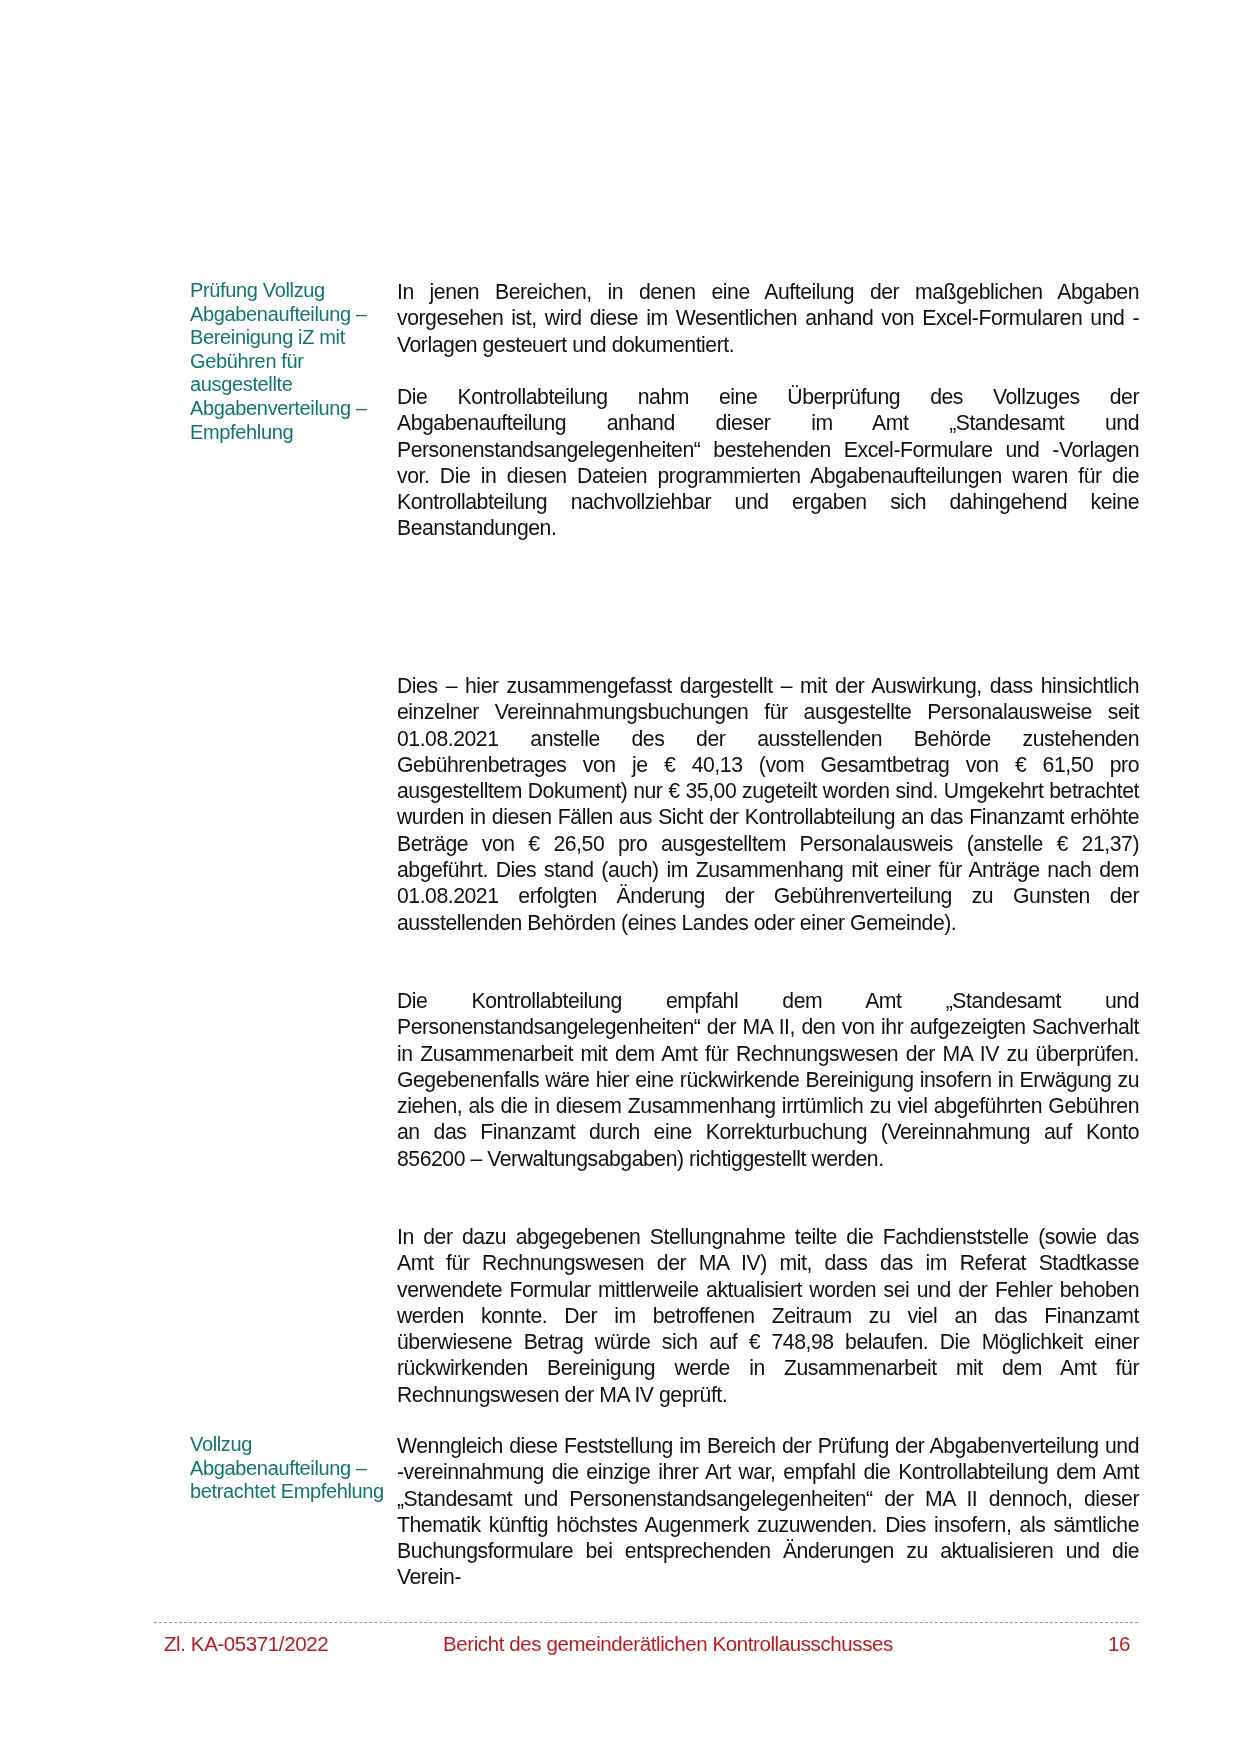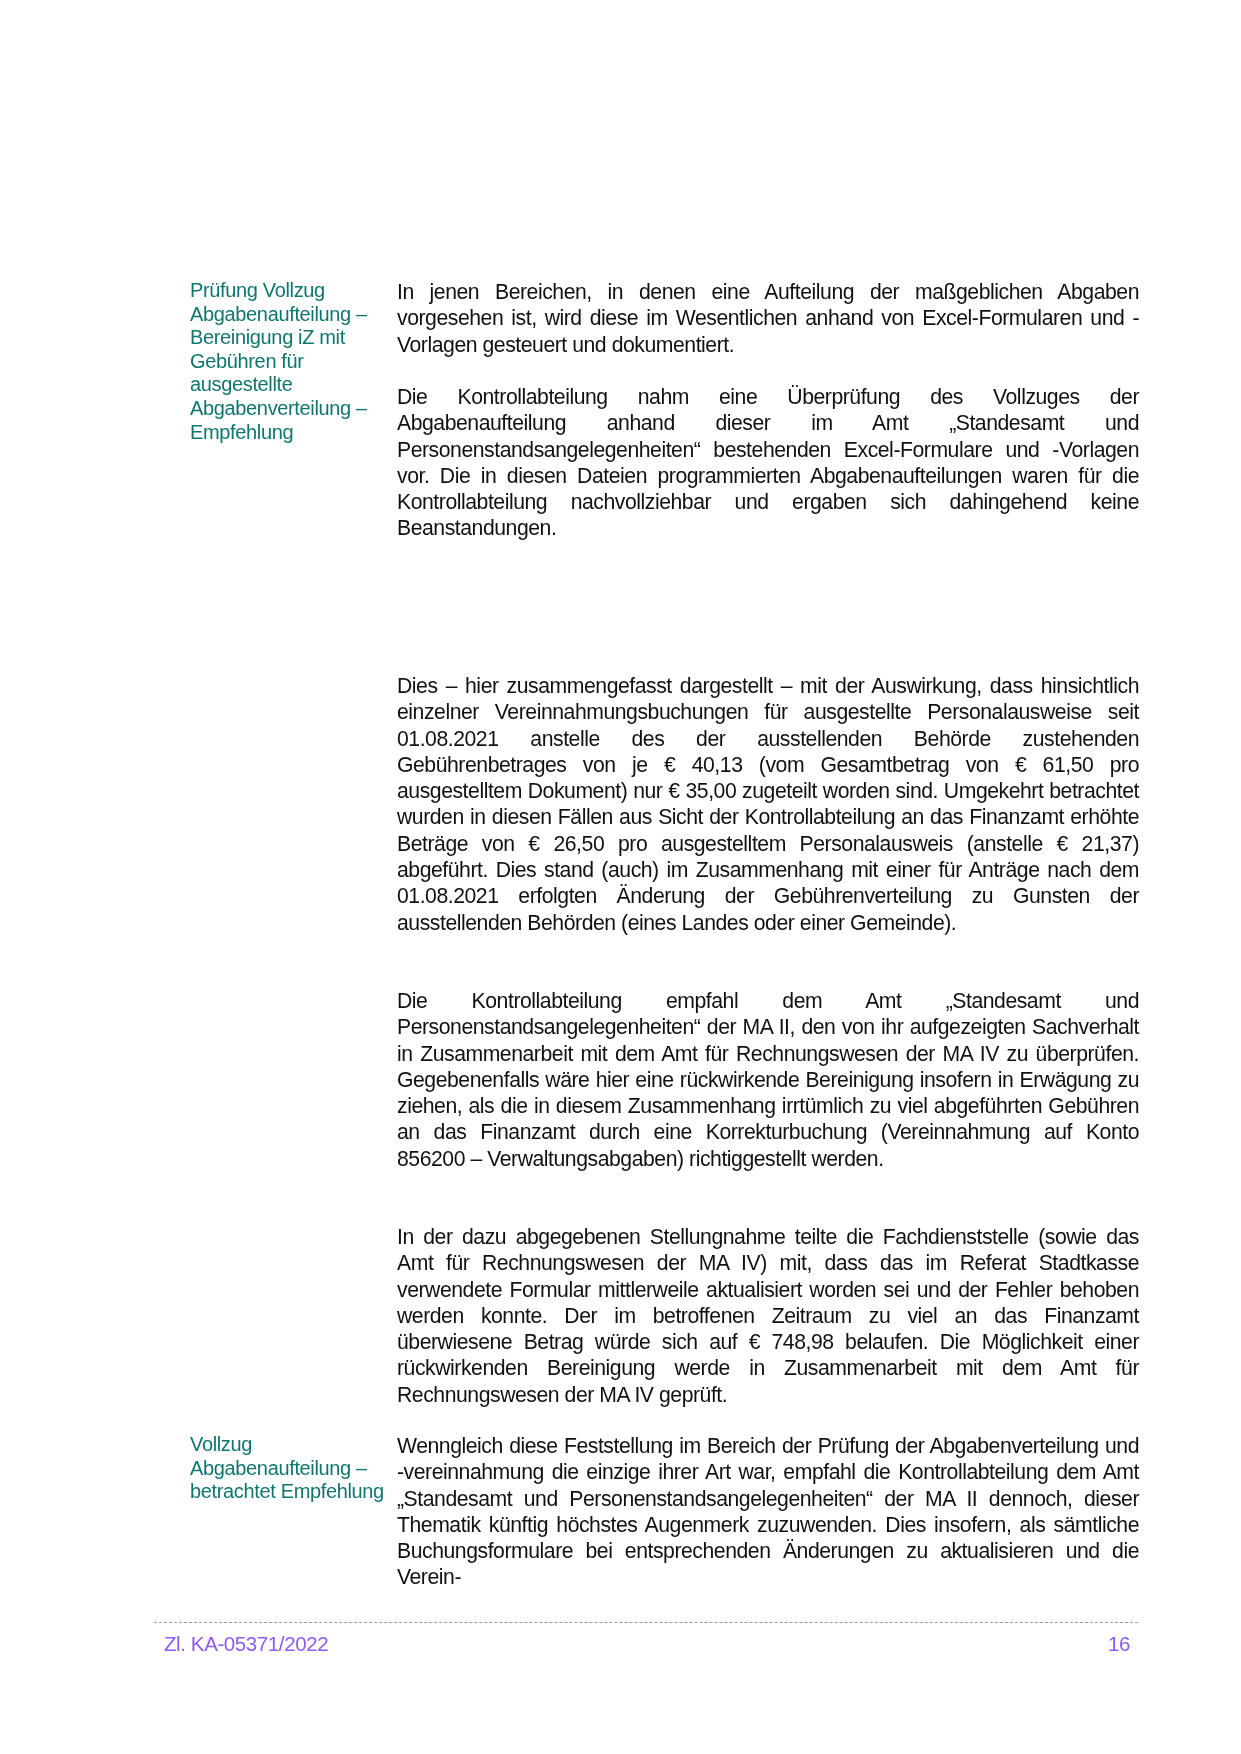--- a/index.html
+++ b/index.html
@@ -53,21 +53,21 @@
       top: 1622px;
       width: 984px;
       height: 0;
       border-top: 1.5px dashed #9a9a9a;
     }
     .footer {
       position: absolute;
       top: 1632px;
       font-size: 20.5px;
       line-height: 24px;
-      color: #8b5cf6;
+      color: #b91c1c;
       letter-spacing: -0.4px;
       white-space: nowrap;
     }
     .footer-left { left: 164px; }
     .footer-center { left: 443px; }
     .footer-right { left: 1108px; }
   </style>
 </head>
 <body>
 
@@ -110,15 +110,16 @@
     <span>Abgabenaufteilung –</span>
     <span>betrachtet Empfehlung</span>
   </div>
 
   <div class="body-col" style="top:1433px;">
     <p>Wenngleich diese Feststellung im Bereich der Prüfung der Abgabenverteilung und -vereinnahmung die einzige ihrer Art war, empfahl die Kontrollabteilung dem Amt „Standesamt und Personenstands­angelegenheiten“ der MA II dennoch, dieser Thematik künftig höchstes Augenmerk zuzuwenden. Dies insofern, als sämtliche Buchungsformulare bei entsprechenden Änderungen zu aktualisieren und die Verein-</p>
   </div>
 
   <div class="footer-rule"></div>
   <div class="footer footer-left">Zl. KA-05371/2022</div>
+  <div class="footer footer-center">Bericht des gemeinderätlichen Kontrollausschusses</div>
   <div class="footer footer-right">16</div>
 
 </div>
 
 </body></html>

